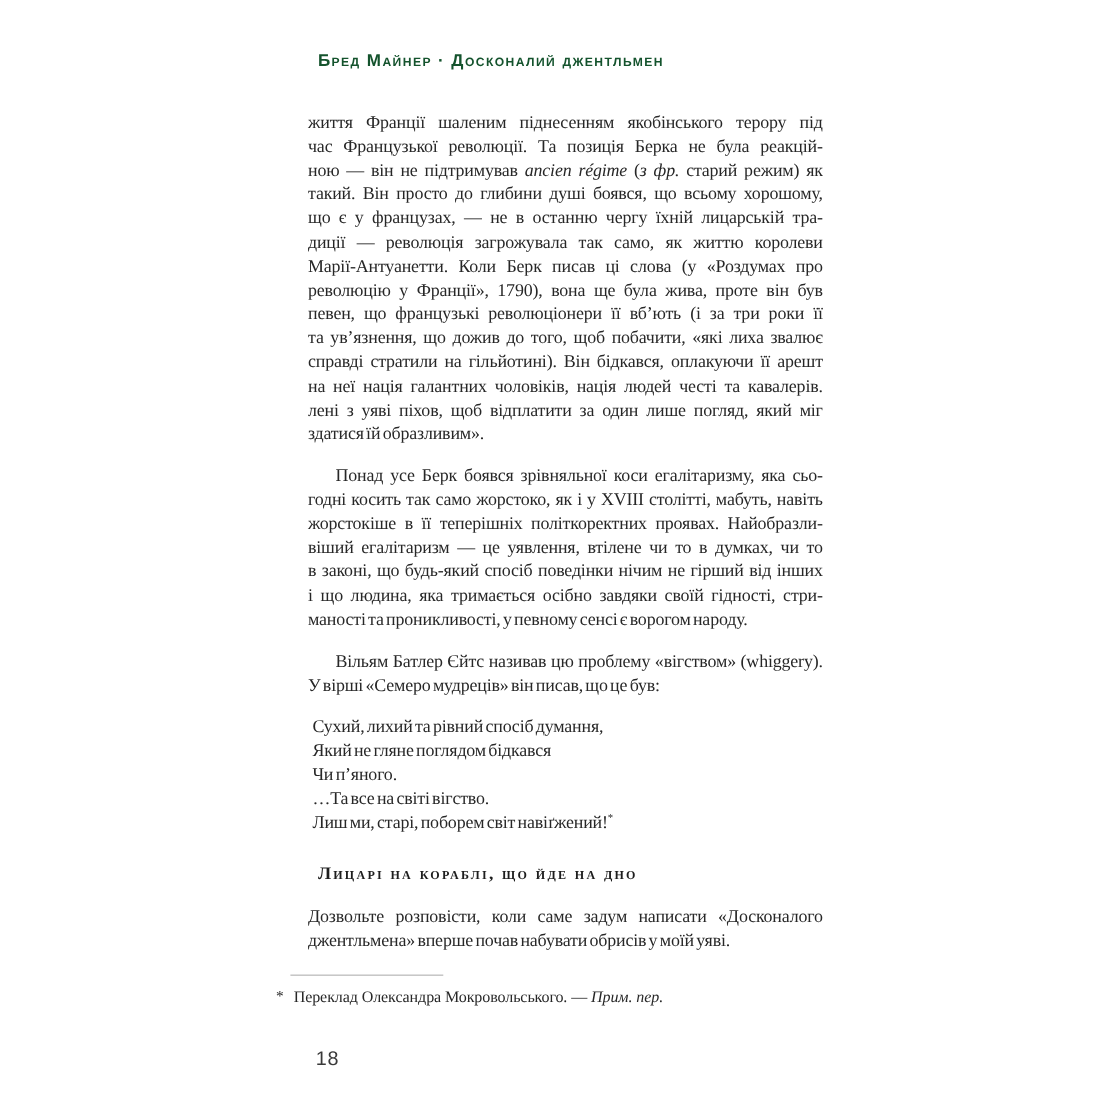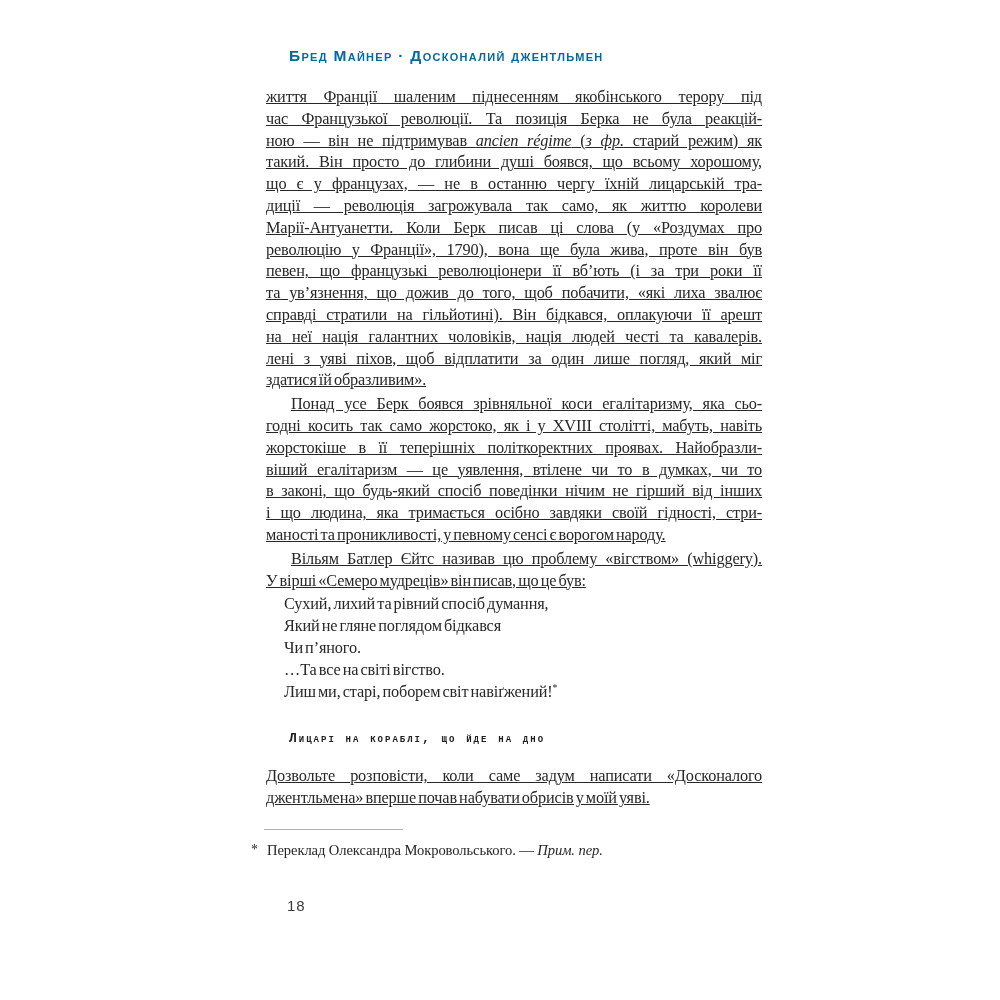--- a/index.html
+++ b/index.html
@@ -8,63 +8,63 @@
     background:#ffffff; overflow:hidden;
     color:#272727;
   }
   .running-header {
     position:absolute; left:289px; top:47px;
     font-family:"Liberation Sans",sans-serif;
     font-variant:small-caps;
     font-weight:600;
     font-size:15.5px;
     letter-spacing:1.3px;
-    color:#0369a1;
+    color:#14532d;
     white-space:nowrap;
   }
   .column {
     position:absolute; left:264px; top:84px; width:500px;
     font-family:"Liberation Serif",serif;
     font-size:16.3px; line-height:21.8px;
     color:#272727;
   }
-  .para { margin:2px;text-decoration:underline; }
+  .para { margin:16px; }
   .line { letter-spacing:-0.15px; word-spacing:-1.8px; }
   .line.just { text-align:justify; text-align-last:justify; }
   .line.ind { text-indent:25px; }
   .verse { margin-left:20px; }
   .it { font-style:italic; }
   .sup { vertical-align:super; font-size:0.6em; line-height:0; }
   .section-heading {
     margin:26px 0 15px 25px;
-    font-family:Liberation Mono, monospace;
+    font-family:Liberation Serif, serif;
     font-variant:small-caps;
     font-weight:700;
-    font-size:13px;
+    font-size:16px;
     line-height:22px;
     letter-spacing:2px;
     color:#1e1e1e;
     white-space:nowrap;
   }
   .footnote-sep {
     width:139px; height:0;
     border-top:1px solid #b0b0b0;
     margin:20px 0 11px 0;
   }
   .footnote {
     display:flex;
     margin-left:-13px;
     font-size:14.6px; line-height:18px;
     letter-spacing:-0.1px;
   }
   .fn-marker { width:8px; margin-right:8px; font-size:14px; flex:none; }
   .page-number {
     margin:36px 0 0 23px;
     font-family:"Liberation Sans",sans-serif;
-    font-size:15px; letter-spacing:0.8px;
+    font-size:18px; letter-spacing:0.8px;
     color:#3a3a3a;
   }
 </style>
 </head>
 <body>
 
 <div class="page">
   <div class="running-header">Бред Майнер · Досконалий джентльмен</div>
 
   <div class="column">

